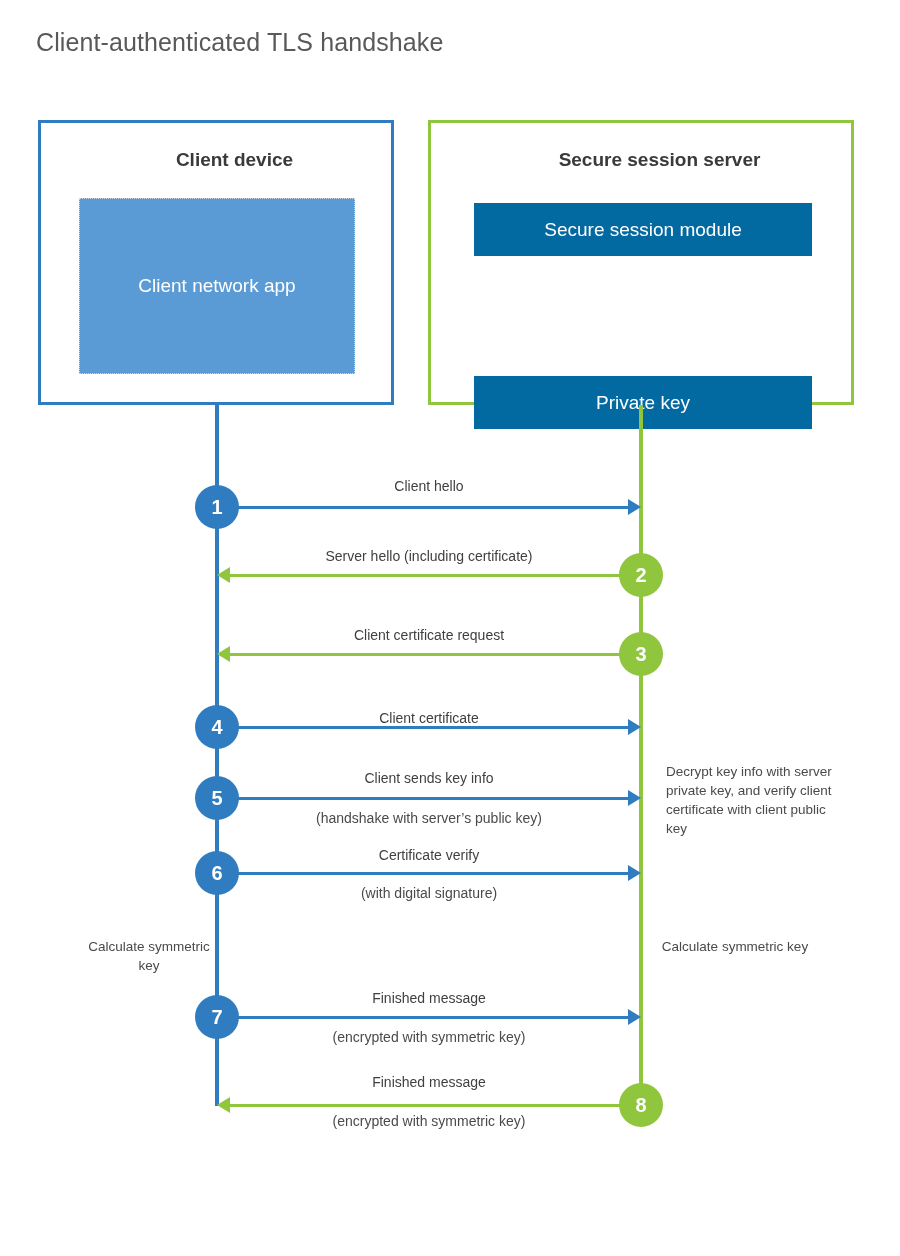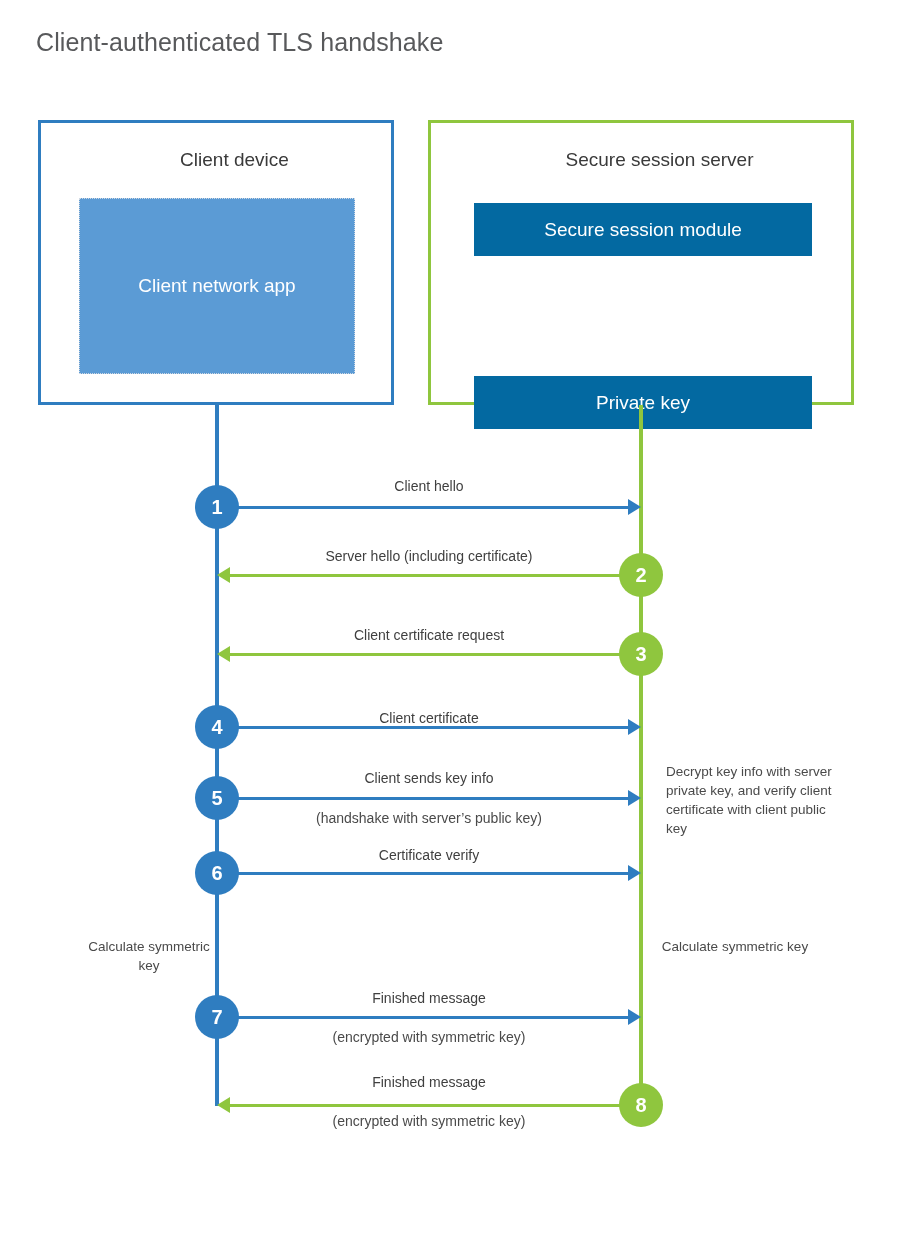--- a/index.html
+++ b/index.html
@@ -52,21 +52,21 @@
     height: 285px;
     border: 3px solid #8fc63e;
   }
   .party-title {
     position: absolute;
     left: 0;
     right: 0;
     top: 26px;
     text-align: center;
     font-size: 19px;
-    font-weight: normal;
+    font-weight: bold;
     color: #3a3a3a;
     margin-left: 37px;
   }
 
   
   #client-app {
     position: absolute;
     left: 38px;
     top: 75px;
     width: 276px;
@@ -238,20 +238,21 @@
 
   <div class="msg-label" style="left:217px; top:770px; width:424px;">Client sends key info</div>
   <div class="msg-line blue" style="left:217px; top:797px; width:412px;"></div>
   <div class="arrow-head right blue" style="left:628px; top:790px;"></div>
   <div class="msg-sublabel" style="left:217px; top:810px; width:424px;">(handshake with server’s public key)</div>
   <div class="step-circle blue" style="left:195px; top:776px;">5</div>
 
   <div class="msg-label" style="left:217px; top:847px; width:424px;">Certificate verify</div>
   <div class="msg-line blue" style="left:217px; top:872px; width:412px;"></div>
   <div class="arrow-head right blue" style="left:628px; top:865px;"></div>
+  <div class="msg-sublabel" style="left:217px; top:885px; width:424px;">(with digital signature)</div>
   <div class="step-circle blue" style="left:195px; top:851px;">6</div>
 
   <div class="msg-label" style="left:217px; top:990px; width:424px;">Finished message</div>
   <div class="msg-line blue" style="left:217px; top:1016px; width:412px;"></div>
   <div class="arrow-head right blue" style="left:628px; top:1009px;"></div>
   <div class="msg-sublabel" style="left:217px; top:1029px; width:424px;">(encrypted with symmetric key)</div>
   <div class="step-circle blue" style="left:195px; top:995px;">7</div>
 
   <div class="msg-label" style="left:217px; top:1074px; width:424px;">Finished message</div>
   <div class="msg-line green" style="left:230px; top:1104px; width:411px;"></div>

